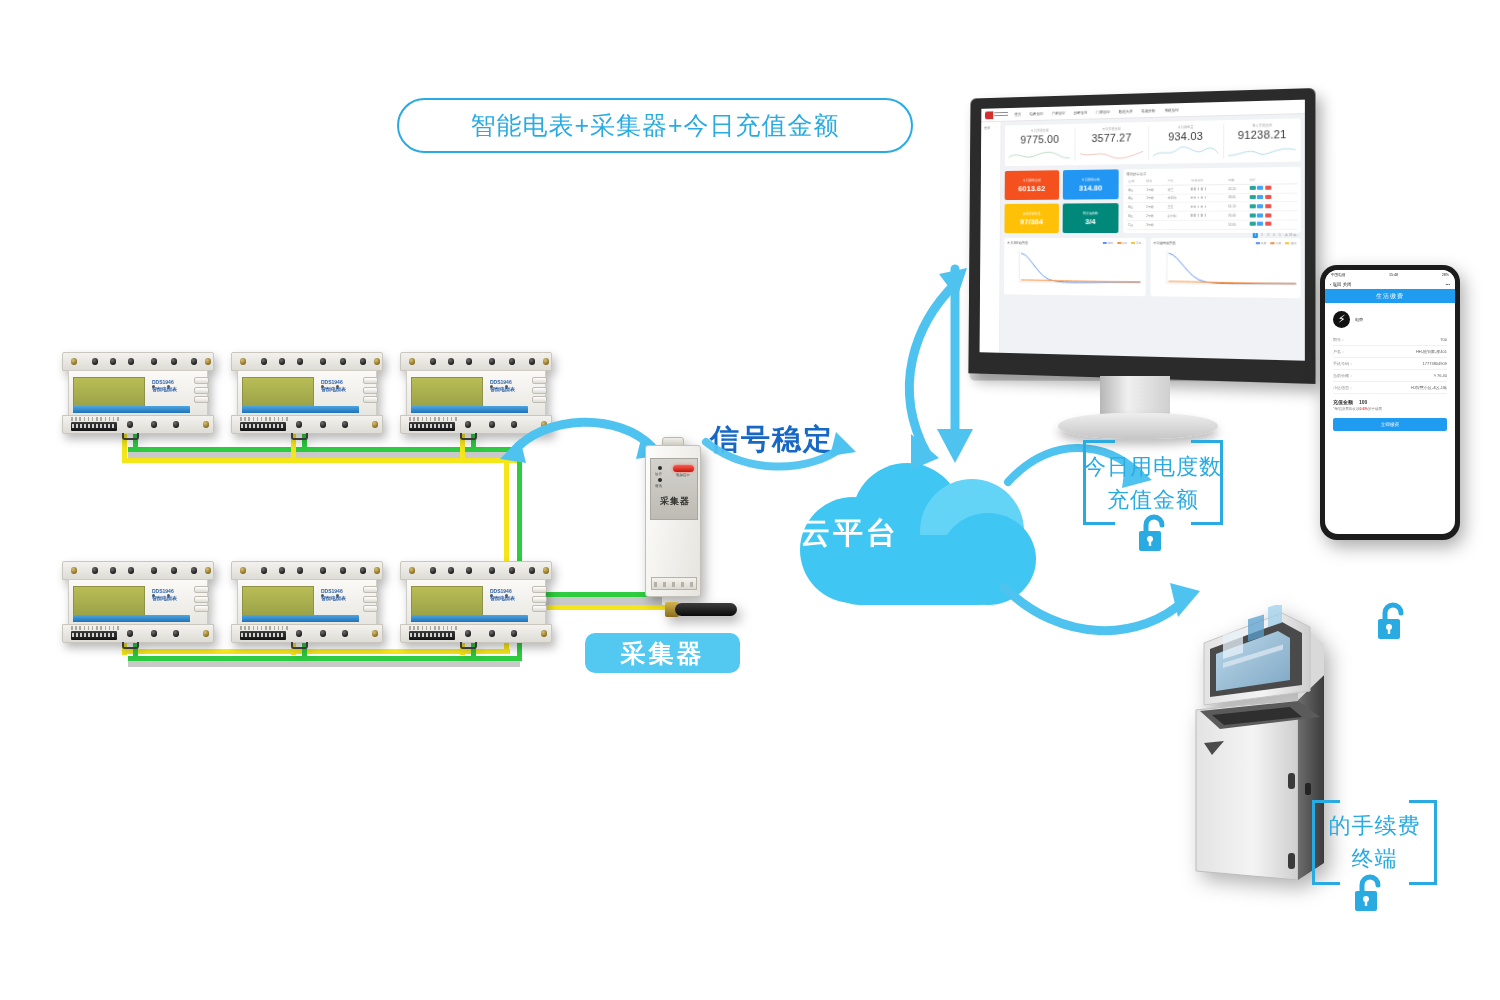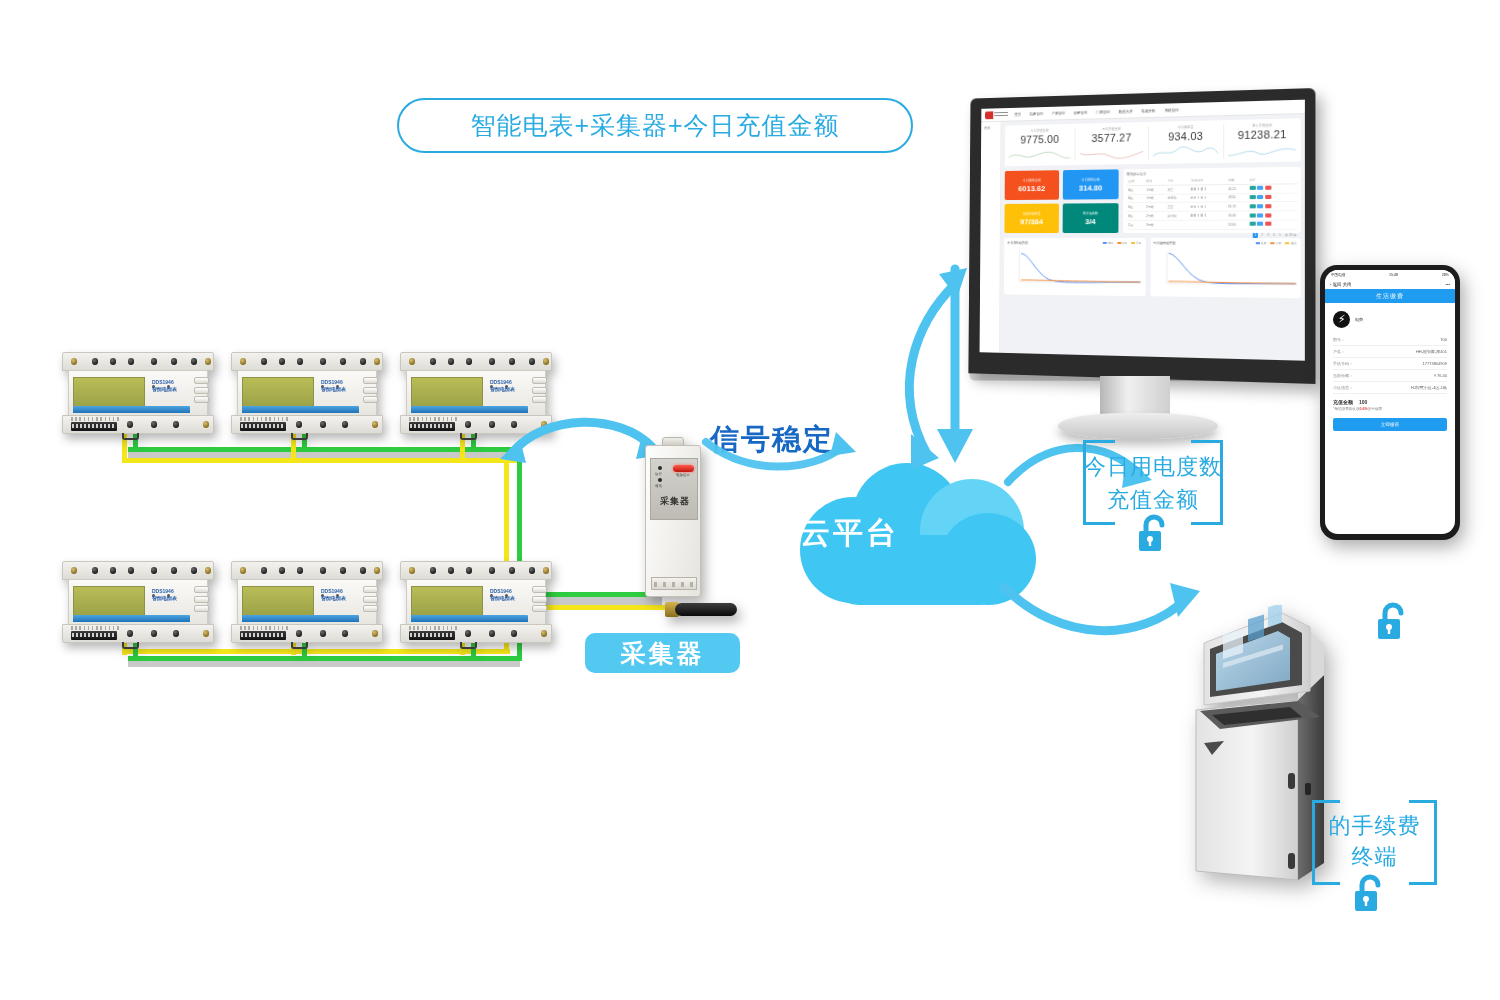--- a/index.html
+++ b/index.html
@@ -868,21 +868,21 @@
   <div class="callout" style="left:1312px; top:800px; width:125px; height:85px;">
     <div class="br">
       <i style="left:0; top:0; width:28px; height:3px;"></i>
       <i style="right:0; top:0; width:28px; height:3px;"></i>
       <i style="left:0; top:0; width:3px; height:85px;"></i>
       <i style="right:0; top:0; width:3px; height:85px;"></i>
       <i style="left:0; bottom:0; width:28px; height:3px;"></i>
       <i style="right:0; bottom:0; width:28px; height:3px;"></i>
     </div>
     <div class="txt" style="top:10px;">的手续费</div>
-    <div class="txt" style="top:43px;font-family:Liberation Mono, monospace;">终端</div>
+    <div class="txt" style="top:43px;">终端</div>
   </div>
   <svg class="lock" style="left:1352px; top:873px;" viewBox="0 0 34 42">
     <path d="M10 18 L10 12 A 8 8 0 0 1 26 12" stroke="#29ABE2" stroke-width="5" fill="none" stroke-linecap="round"></path>
     <rect x="3" y="18" width="22" height="20" rx="2" fill="#29ABE2"></rect>
     <circle cx="14" cy="26" r="3" fill="#fff"></circle>
     <rect x="12.8" y="27" width="2.4" height="6" fill="#fff"></rect>
   </svg>
 
 </div>
 

